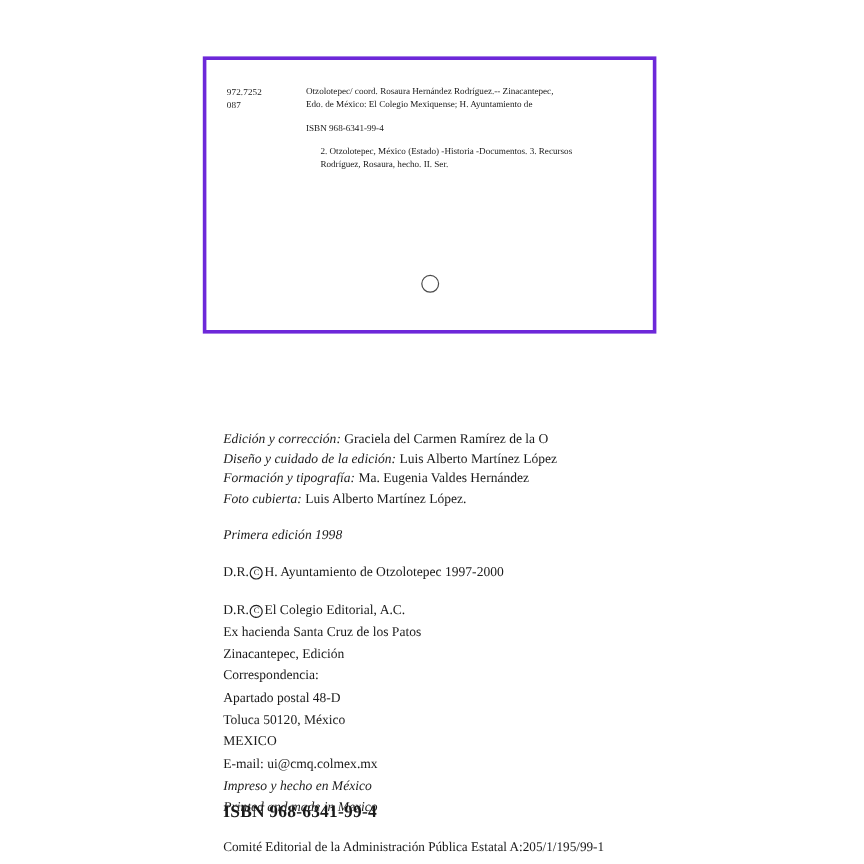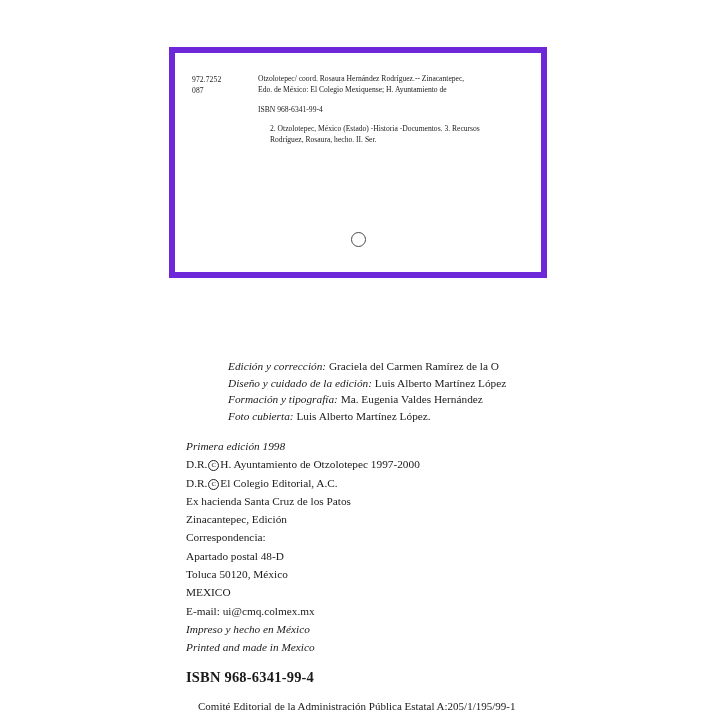--- a/index.html
+++ b/index.html
@@ -16,21 +16,21 @@
     overflow: hidden;
   }
 
   
   .card {
     position: absolute;
     left: 169px;
     top: 47px;
     width: 378px;
     height: 231px;
-    border: 6px solid #6d28d9;
+    border: 3px solid #6d28d9;
     box-sizing: border-box;
     background: #fff;
   }
   .card-inner {
     position: relative;
     width: 100%;
     height: 100%;
     font-size: 7.6px;
     line-height: 1.42;
   }
@@ -71,21 +71,20 @@
   }
 
   
   .credits {
     position: absolute;
     left: 186px;
     top: 358px;
     width: 420px;
     font-size: 11.3px;
     line-height: 1.48;
-    margin-left: 42px;
   }
   .credits .row {
     white-space: nowrap;
   }
   .credits .role {
     font-style: italic;
   }
   .credits .person {
     font-style: normal;
   }
@@ -99,20 +98,21 @@
     font-size: 11.3px;
     line-height: 1.62;
   }
   .imprint .line {
     white-space: nowrap;
   }
   .imprint .ital {
     font-style: italic;
   }
   .gap-top {
+    margin-top: 13px;
   }
   .copy {
     display: inline-block;
     width: 9px;
     height: 9px;
     line-height: 8px;
     border: 1px solid #222;
     border-radius: 50%;
     font-size: 7px;
     text-align: center;
@@ -129,21 +129,20 @@
     font-weight: bold;
     letter-spacing: 0.2px;
   }
 
   
   .footer {
     position: absolute;
     left: 186px;
     top: 700px;
     font-size: 11px;
-    margin-left: 12px;
   }
 </style>
 </head>
 <body>
 
 <div class="card">
   <div class="card-inner">
 
     <div class="call-number">
       <div>972.7252</div>

